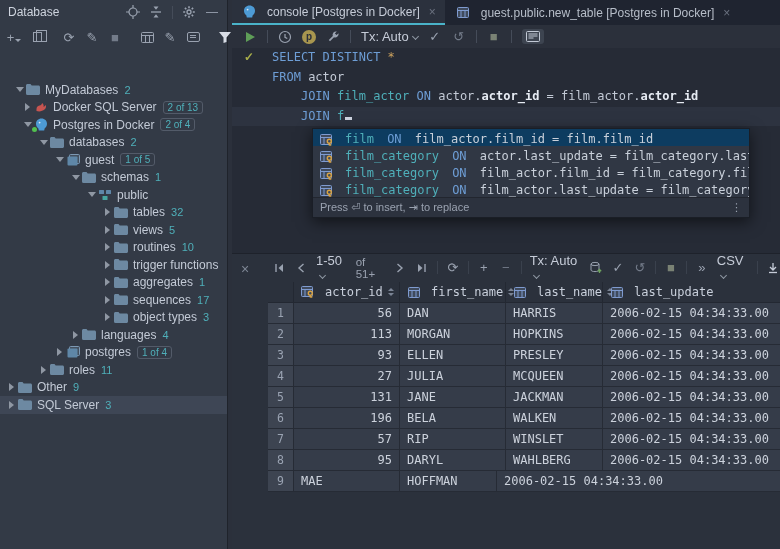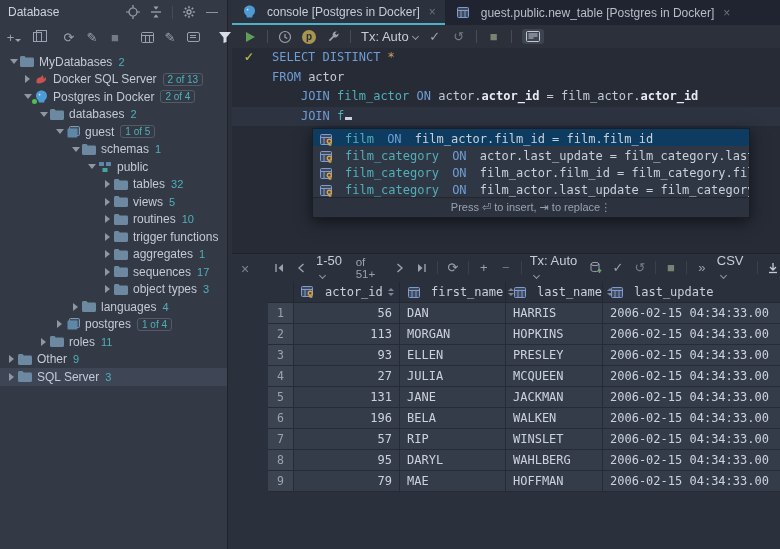--- a/index.html
+++ b/index.html
@@ -63,21 +63,21 @@
   .tk-pl{color:#c3cad6}
   .tk-star{color:#cfa45e}
   .caret{display:inline-block;width:7px;height:3px;background:#cfd6e2;margin-left:1px}
 
   
   .popup{position:absolute;left:80px;top:80px;width:438px;background:#303744;border:1px solid #1a1e26;
          box-shadow:0 4px 14px rgba(0,0,0,.55);font-family:"DejaVu Sans Mono",monospace;font-size:12px;z-index:5}
   .pop-row{height:17px;display:flex;align-items:flex-end;padding:0 6px;gap:6px;white-space:pre;overflow:hidden}
   .pop-row.selected{background:#0d3c60}
   .pop-detail{color:#c9d0da}
-  .pop-footer{height:20px;background:#2c323e;border-top:1px solid #22262f;display:flex;align-items:center;justify-content:center;
+  .pop-footer{height:20px;background:#2c323e;border-top:1px solid #22262f;display:flex;align-items:center;justify-content:space-between;
               padding:0 7px;color:#9aa2b0;font-family:"Liberation Sans",sans-serif;font-size:11px}
 
   
   .results{position:absolute;top:253px;left:0;right:0;bottom:0;background:#2b313c;border-top:1px solid #1e222b}
   .res-close{position:absolute;left:9px;top:7px;color:#7e8695;font-size:14px}
   .res-toolbar{position:absolute;left:40px;top:0;height:27px;display:flex;align-items:center;gap:8px;color:#9aa2b0;font-size:11.5px}
   .res-toolbar .vsep{background:#3a414d}
   .grid{position:absolute;left:36px;top:28px;right:0;font-family:"DejaVu Sans Mono",monospace;font-size:12px}
   .g-header{display:flex;height:21px;color:#c9d0dc;border-bottom:1px solid #232832}
   .g-hcell{display:flex;align-items:center;gap:5px;padding:0 6px;border-right:1px solid #232832}
@@ -158,21 +158,21 @@
         </span>
       <span class="vsep"></span>
       <span class="tbtn">
         <svg width="12" height="11" viewBox="0 0 12 11">
             <path d="M0 0h12L7.5 5.5V10l-3 1V5.5z" fill="#d8dde6"></path>
           </svg>
       </span>
     </div>
 
     <div class="tree" id="tree">
-        <div class="tree-row" style="padding-left: 8px;">
+        <div class="tree-row" style="padding-left: 14px; margin-top: 28px;">
           <span class="arrow expanded"></span>
           <span class="ticon">
             <svg width="14" height="11" viewBox="0 0 14 11">
               <path fill="#6d89a2" d="M0 1.5C0 .7.7 0 1.5 0h3l1.2 1.5h6.8c.8 0 1.5.7 1.5 1.5v6.5c0 .8-.7 1.5-1.5 1.5h-11A1.5 1.5 0 0 1 0 9.5z"></path>
             </svg>
           </span>
           <span class="tlabel">MyDatabases</span>
           <span class="tcount">2</span>
         </div>
         <div class="tree-row" style="padding-left: 22px;">
@@ -624,21 +624,20 @@
             </div>
             <div class="g-row">
               <div class="c-num">8</div>
               <div class="g-cell w-a num-right">95</div>
               <div class="g-cell w-b">DARYL</div>
               <div class="g-cell w-c">WAHLBERG</div>
               <div class="g-cell w-last">2006-02-15 04:34:33.00</div>
             </div>
             <div class="g-row">
               <div class="c-num">9</div>
-              <div class="g-cell w-a num-right">79</div>
               <div class="g-cell w-b">MAE</div>
               <div class="g-cell w-c">HOFFMAN</div>
               <div class="g-cell w-last">2006-02-15 04:34:33.00</div>
             </div>
           </div>
       </div>
     </section>
 
   </main>
 </div>

